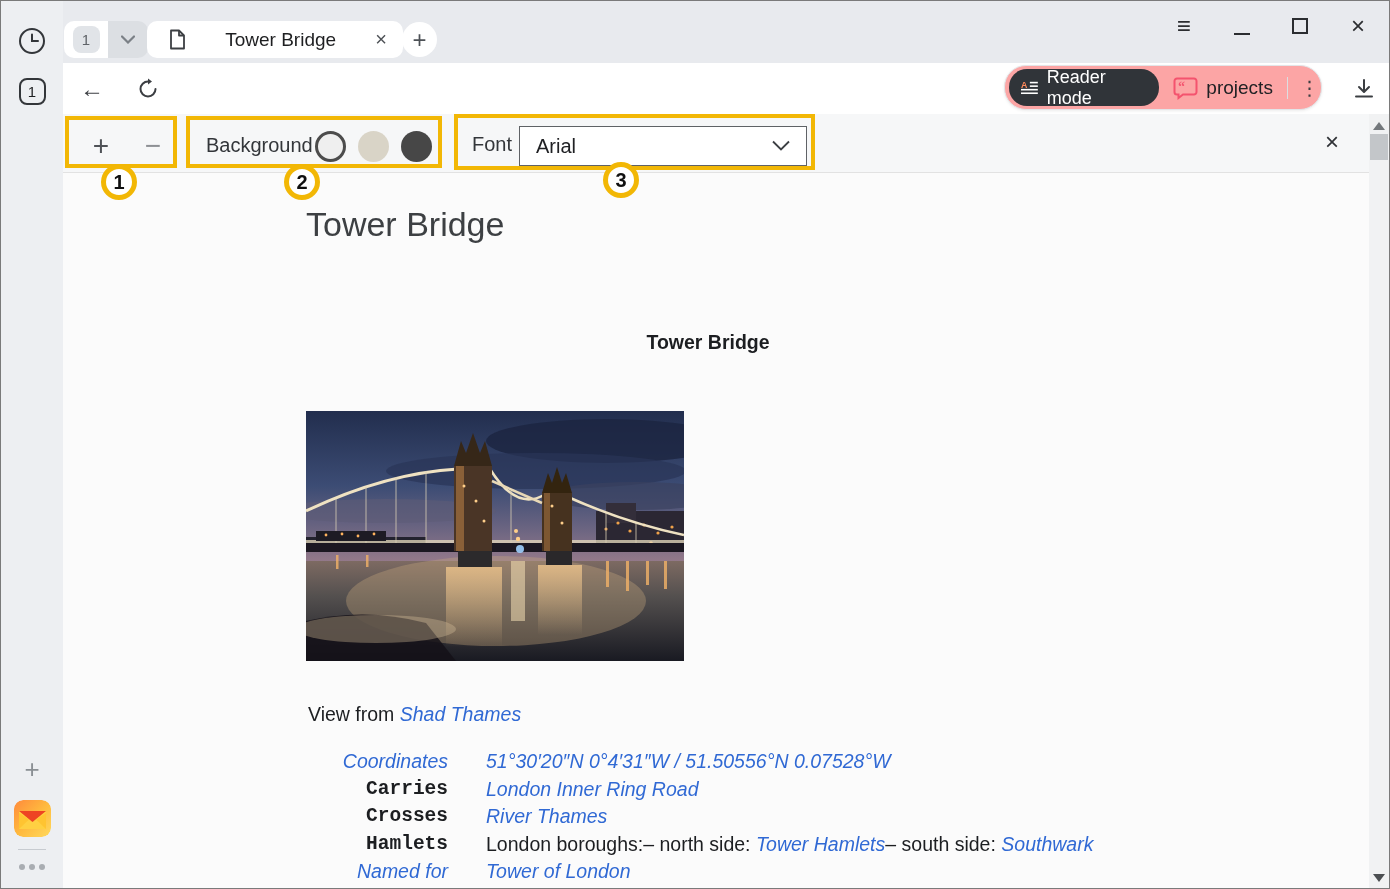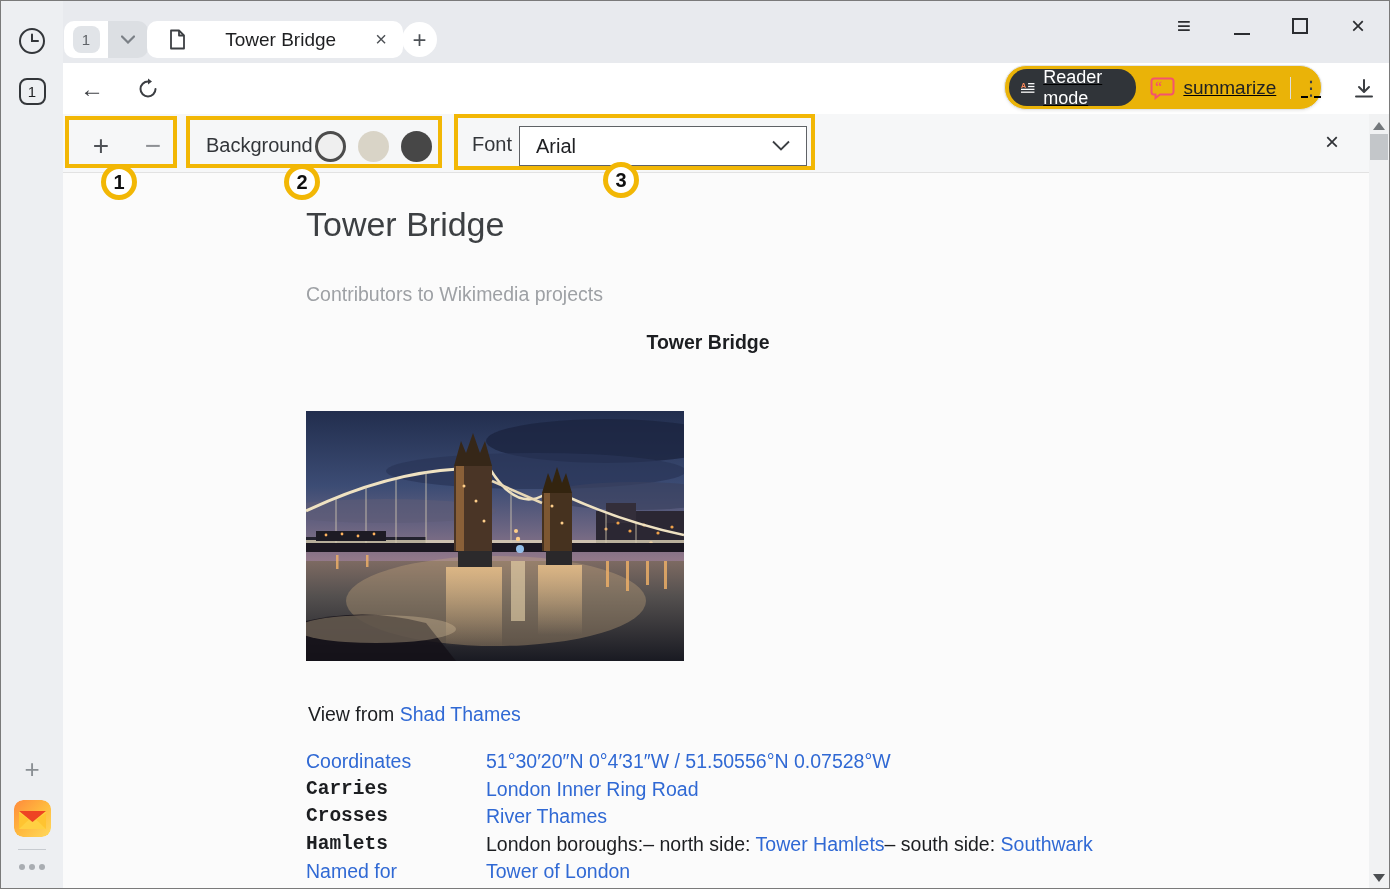--- a/index.html
+++ b/index.html
@@ -31,21 +31,21 @@
   
   .navrow { position:absolute; left:62px; top:62px; width:1328px; height:51px; background:#fff; z-index:4; }
   .navbtn { position:absolute; top:9px; width:34px; height:34px; display:flex; align-items:center; justify-content:center; color:#3b3e42; }
   .nav-back { left:12px; font-size:24px; }
   .nav-reload { left:68px; }
   .urlfield { position:absolute; left:113px; top:5px; width:820px; height:41px; background:#f2f3f5; border-radius:10px; display:flex; align-items:center; }
   .lockchip { width:30px; height:29px; background:#e2e4e8; border-radius:7px; margin-left:11px; display:flex; align-items:center; justify-content:center; }
   .urltext { margin-left:14px; font-size:20px; white-space:nowrap; }
   .url-dim { color:#8f9399; } .url-host { color:#202124; }
   .bookmark { position:absolute; right:26px; top:11px; }
-  .actionpill { position:absolute; left:941px; top:2px; width:318px; height:45px; background:#eab308; border:1px solid #e3e5e8; border-radius:22px; box-shadow:0 1px 3px rgba(0,0,0,.08); display:flex; align-items:center;text-decoration:underline; }
+  .actionpill { position:absolute; left:941px; top:2px; width:318px; height:45px; background:#fca5a5; border:1px solid #e3e5e8; border-radius:22px; box-shadow:0 1px 3px rgba(0,0,0,.08); display:flex; align-items:center; }
   .readerbtn { margin-left:4px; height:37px; padding:0 16px 0 12px; background:#303439; border-radius:18px; color:#fff; font-size:18px; display:flex; align-items:center; gap:8px; }
   .sumbtn { display:flex; align-items:center; gap:8px; margin-left:14px; font-size:19px; color:#202124; }
   .pill-div { width:1px; height:22px; background:#dcdee1; margin-left:14px; }
   .morebtn { margin-left:10px; font-size:20px; color:#3b3e42; width:26px; text-align:center; }
   .downloadbtn { position:absolute; left:1284px; top:9px; width:34px; height:34px; display:flex; align-items:center; justify-content:center; }
 
   
   .rtoolbar { position:absolute; left:62px; top:113px; width:1306px; height:59px; background:#f6f7f8; border-bottom:1px solid #e2e2e2; z-index:3; }
   .ybox { position:absolute; border:4px solid #f2b705; background:transparent; }
   .ybox1 { left:2px; top:2px; width:112px; height:52px; }
@@ -70,23 +70,23 @@
   .badge2 { left:283px; top:163px; }
   .badge3 { left:602px; top:161px; }
 
   
   .content { position:absolute; left:62px; top:172px; width:1306px; height:717px; background:#fbfbfb; }
   .art-title { position:absolute; left:243px; top:32px; font-size:34px; font-weight:400; color:#3d4043; }
   .art-byline { position:absolute; left:243px; top:110px; font-size:19.5px; color:#9ea1a5; }
   .art-caption { position:absolute; left:243px; top:158px; width:804px; text-align:center; font-size:19.5px; font-weight:bold; color:#1c1e21; }
   .art-figure { position:absolute; left:243px; top:238px; width:378px; height:250px; }
   .art-viewfrom { position:absolute; left:245px; top:530px; font-size:19.5px; color:#1c1e21; }
-  a.wlink, .wlink { color:#3069d4; text-decoration:none; cursor:pointer; }
+  a.wlink, .wlink { color:#3069d4; text-decoration:none; cursor:pointer;font-style:italic; }
   .art-table { position:absolute; left:243px; top:575px; display:grid; grid-template-columns:142px auto; column-gap:38px; font-size:19.5px; line-height:27.6px; }
-  .art-table .lbl { text-align:left; }
+  .art-table .lbl { text-align:right; }
   .art-table .lbl.bold { font-weight:bold; color:#1c1e21;font-family:Liberation Mono, monospace; }
   .art-table .val { color:#1c1e21; white-space:nowrap; }
 
   
   .scrollbar { position:absolute; left:1368px; top:113px; width:20px; height:776px; background:#f1f2f3; z-index:8; }
   .sb-up { position:absolute; left:4px; top:8px; width:0; height:0; border-left:6px solid transparent; border-right:6px solid transparent; border-bottom:8px solid #74787c; }
   .sb-thumb { position:absolute; left:1px; top:20px; width:18px; height:26px; background:#c3c6c9; }
   .sb-down { position:absolute; left:4px; bottom:8px; width:0; height:0; border-left:6px solid transparent; border-right:6px solid transparent; border-top:8px solid #4c4f52; }
 
   
@@ -154,21 +154,21 @@
           <rect x="0" y="10" width="19" height="1.8" fill="#fff"></rect>
             <rect x="0" y="14" width="19" height="1.8" fill="#fff"></rect>
         </svg>
         <span>Reader mode</span>
       </div>
       <div class="sumbtn">
         <svg width="25" height="24" viewBox="0 0 25 24">
           <path d="M4 2.5 h17 a2.5 2.5 0 0 1 2.5 2.5 v11 a2.5 2.5 0 0 1 -2.5 2.5 h-11 l-4.5 3.5 v-3.5 h-1.5 a2.5 2.5 0 0 1 -2.5 -2.5 v-11 a2.5 2.5 0 0 1 2.5 -2.5 Z" fill="none" stroke="#f4536e" stroke-width="2"></path>
           <text x="5" y="15" font-size="14" font-weight="bold" fill="#f4536e" font-family="Liberation Serif, serif">“</text>
         </svg>
-        <span>summarize</span>
+        <span>projects</span>
       </div>
       <div class="pill-div"></div>
       <div class="morebtn">⋮</div>
     </div>
     <div class="downloadbtn">
       <svg width="20" height="20" viewBox="0 0 20 20">
         <path d="M10 1 V12 M5 8 L10 13 L15 8" fill="none" stroke="#3b3e42" stroke-width="2" stroke-linecap="round" stroke-linejoin="round"></path>
         <path d="M2 17.5 H18" stroke="#3b3e42" stroke-width="2" stroke-linecap="round"></path>
       </svg>
     </div>
@@ -196,21 +196,20 @@
     </div>
     <div class="rclose">×</div>
   </div>
 
   <div class="badge badge1">1</div>
   <div class="badge badge2">2</div>
   <div class="badge badge3">3</div>
 
   <div class="content">
     <h1 class="art-title">Tower Bridge</h1>
-    <div class="art-byline">Contributors to Wikimedia projects</div>
     <div class="art-caption">Tower Bridge</div>
 
     <div class="art-figure">
       <svg width="378" height="250" viewBox="0 0 378 250">
         <defs>
           <linearGradient id="sky" x1="0" y1="0" x2="0" y2="1">
             <stop offset="0" stop-color="#222e4e"></stop>
               <stop offset="0.5" stop-color="#3c4c74"></stop>
             <stop offset="0.78" stop-color="#6a6481"></stop>
               <stop offset="1" stop-color="#93798a"></stop>

